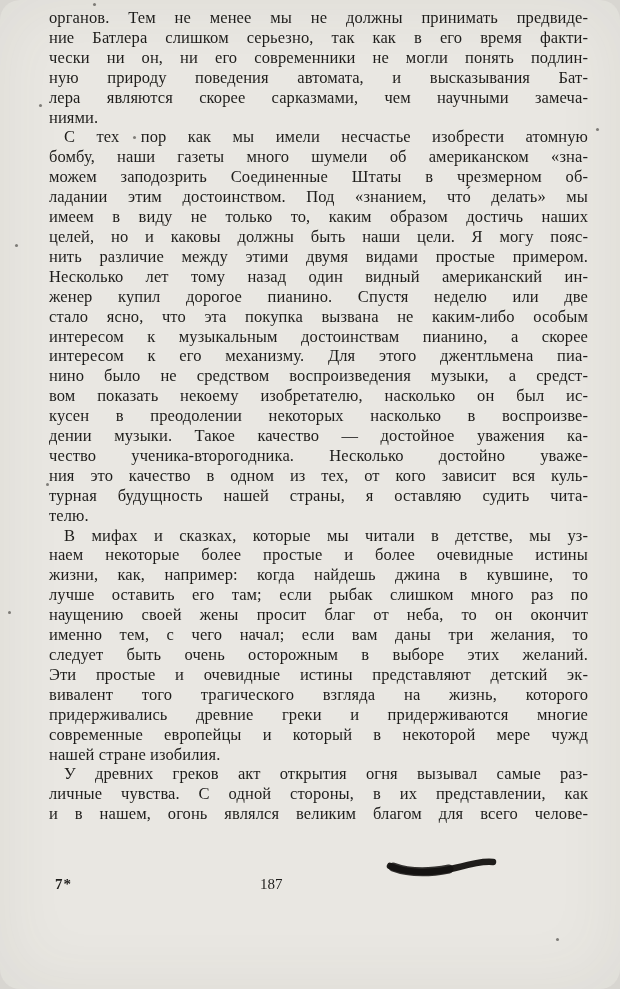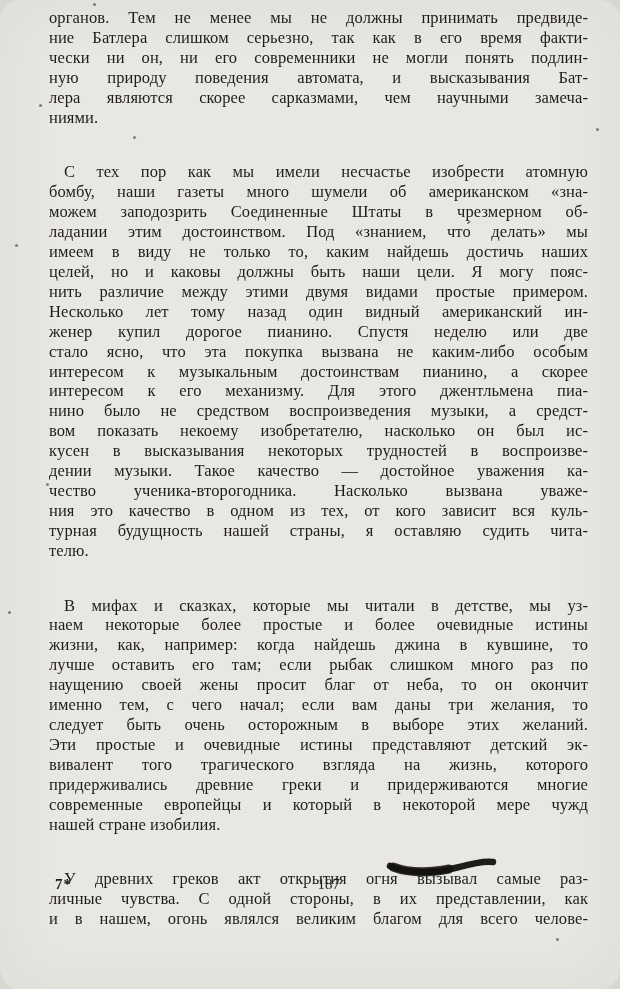--- a/index.html
+++ b/index.html
@@ -32,42 +32,42 @@
     white-space: normal;
     text-align: justify;
     text-align-last: justify;
     -moz-text-align-last: justify;
     letter-spacing: 0.1px;
   }
   .line.last {
     text-align-last: left;
     -moz-text-align-last: left;
   }
-  .para.indent .line:first-child { text-indent: 15px; margin-top: 35px; }
+  .para.indent .line:first-child { text-indent: 15px; }
   .footer-row {
     position: absolute;
     left: 0;
     top: 874px;
     width: 620px;
     height: 24px;
   }
   .signature-mark {
     position: absolute;
     left: 55px;
     top: 2px;
     font-size: 15px;
     font-weight: bold;
     letter-spacing: 1px;
   }
   .page-number {
     position: absolute;
     left: 260px;
     width: 80px;
     top: 2px;
-    text-align: right;
+    text-align: left;
     font-size: 15px;
   }
   .ink-mark {
     position: absolute;
     left: 383px;
     top: 850px;
     width: 120px;
     height: 30px;
     pointer-events: none;
   }
@@ -91,33 +91,33 @@
         <div class="line">чески ни он, ни его современники не могли понять подлин-</div>
         <div class="line">ную природу поведения автомата, и высказывания Бат-</div>
         <div class="line">лера являются скорее сарказмами, чем научными замеча-</div>
         <div class="line last">ниями.</div>
       </div>
       <div class="para indent">
         <div class="line">С тех пор как мы имели несчастье изобрести атомную</div>
         <div class="line">бомбу, наши газеты много шумели об американском «зна-</div>
         <div class="line">можем заподозрить Соединенные Штаты в чрезмерном об-</div>
         <div class="line">ладании этим достоинством. Под «знанием, что́ делать» мы</div>
-        <div class="line">имеем в виду не только то, каким найдешь достичь наших</div>
+        <div class="line">имеем в виду не только то, каким образом достичь наших</div>
         <div class="line">целей, но и каковы должны быть наши цели. Я могу пояс-</div>
         <div class="line">нить различие между этими двумя видами простые примером.</div>
         <div class="line">Несколько лет тому назад один видный американский ин-</div>
         <div class="line">женер купил дорогое пианино. Спустя неделю или две</div>
         <div class="line">стало ясно, что эта покупка вызвана не каким-либо особым</div>
         <div class="line">интересом к музыкальным достоинствам пианино, а скорее</div>
         <div class="line">интересом к его механизму. Для этого джентльмена пиа-</div>
         <div class="line">нино было не средством воспроизведения музыки, а средст-</div>
         <div class="line">вом показать некоему изобретателю, насколько он был ис-</div>
-        <div class="line">кусен в высказывания некоторых трудностей в воспроизве-</div>
+        <div class="line">кусен в преодолении некоторых насколько в воспроизве-</div>
         <div class="line">дении музыки. Такое качество — достойное уважения ка-</div>
-        <div class="line">чество ученика-второгодника. Насколько вызвана уваже-</div>
+        <div class="line">чество ученика-второгодника. Несколько достойно уваже-</div>
         <div class="line">ния это качество в одном из тех, от кого зависит вся куль-</div>
         <div class="line">турная будущность нашей страны, я оставляю судить чита-</div>
         <div class="line last">телю.</div>
       </div>
       <div class="para indent">
         <div class="line">В мифах и сказках, которые мы читали в детстве, мы уз-</div>
         <div class="line">наем некоторые более простые и более очевидные истины</div>
         <div class="line">жизни, как, например: когда найдешь джина в кувшине, то</div>
         <div class="line">лучше оставить его там; если рыбак слишком много раз по</div>
         <div class="line">наущению своей жены просит благ от неба, то он окончит</div>

